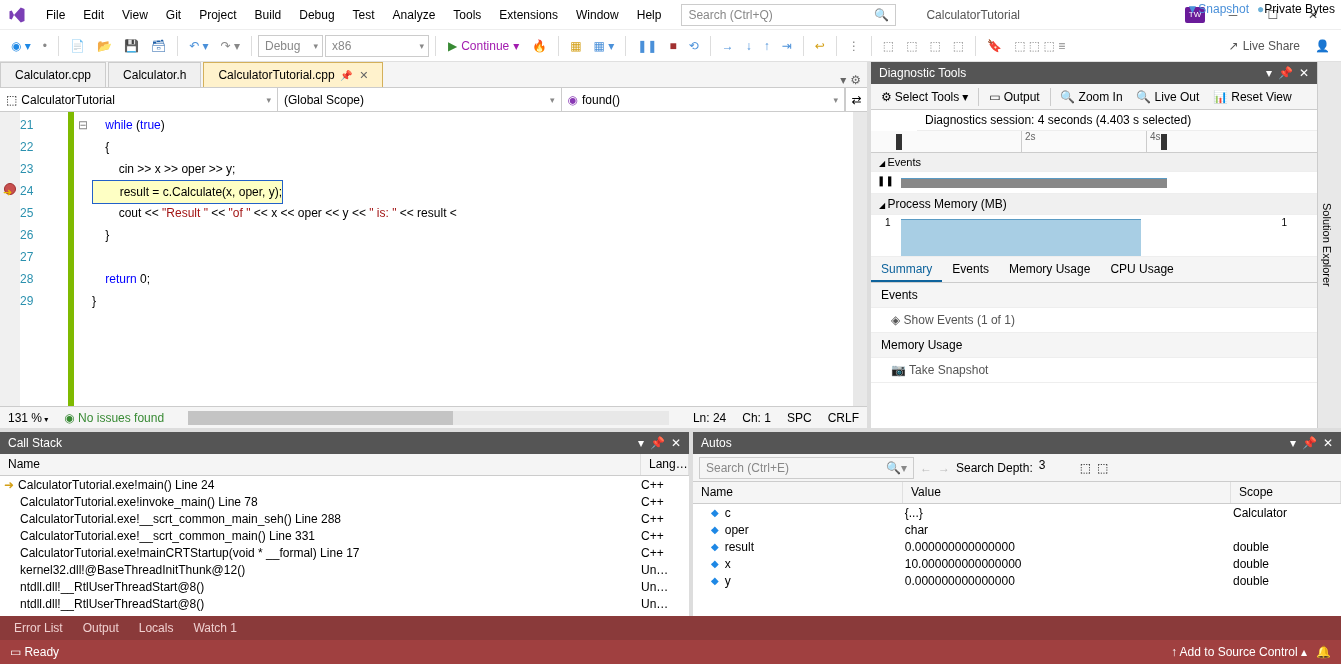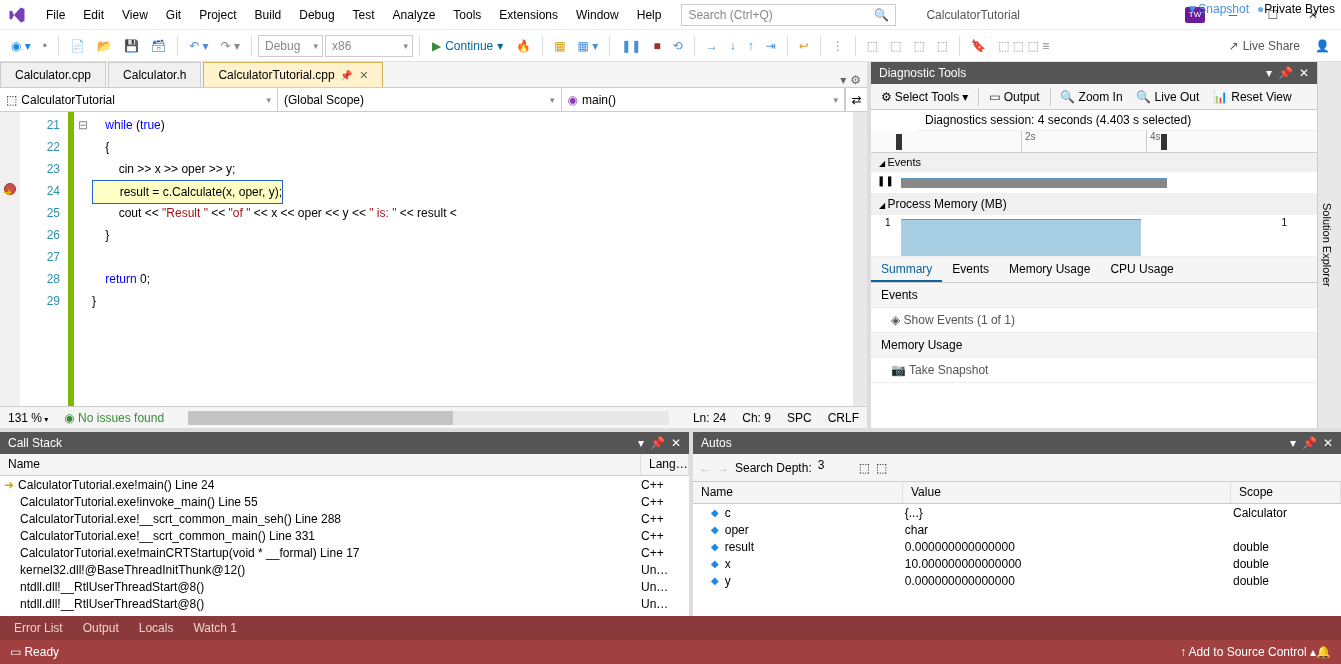--- a/index.html
+++ b/index.html
@@ -16,21 +16,21 @@
 .titlebar .spacer { flex: 1; }
 .titlebar .win-btn { width: 40px; height: 28px; display: flex; align-items: center; justify-content: center; color: #555; }
 .tw-badge { width: 20px; height: 16px; background: #6a1b9a; border-radius: 2px; color: #fff; font-size: 8px; display: flex; align-items: center; justify-content: center; margin-right: 8px; }
 
 
 .toolbar { height: 32px; background: #fff; border-bottom: 1px solid #e0e0e0; display: flex; align-items: center; padding: 0 6px; gap: 2px; }
 .toolbar .sep { width: 1px; height: 20px; background: #ddd; margin: 0 4px; }
 .toolbar .btn { padding: 3px 5px; color: #888; display: flex; align-items: center; gap: 2px; }
 .toolbar .dropdown-box { height: 22px; border: 1px solid #ccc; padding: 0 18px 0 6px; color: #888; display: flex; align-items: center; position: relative; }
 .toolbar .dropdown-box::after { content: "▾"; position: absolute; right: 4px; font-size: 9px; color: #888; }
-.continue-btn { color: #0369a1; display: flex; align-items: flex-end; gap: 4px; padding: 3px 6px; }
+.continue-btn { color: #a21caf; display: flex; align-items: flex-end; gap: 4px; padding: 3px 6px; }
 .continue-btn::before { content: "▶"; color: #388a34; }
 .live-share { margin-left: auto; display: flex; align-items: center; gap: 4px; color: #555; padding: 0 8px; }
 
 
 .editor-tabs { height: 26px; background: #f5f5f5; display: flex; align-items: flex-end; border-bottom: 1px solid #ccc; }
 .editor-tab { padding: 5px 14px; background: #f0f0f0; border: 1px solid #ccc; border-bottom: none; margin-right: 2px; display: flex; align-items: center; gap: 6px; }
 .editor-tab.active { background: #fff2cc; border-color: #d4b05a; }
 .editor-tab .pin { font-size: 10px; color: #888; }
 .editor-tab .close { font-size: 11px; color: #666; }
 .editor-tabs .tools { margin-left: auto; display: flex; gap: 4px; padding-right: 6px; color: #666; }
@@ -43,21 +43,21 @@
 
 
 .main-row { flex: 1; display: flex; min-height: 0; }
 .editor-pane { flex: 1; display: flex; flex-direction: column; min-width: 0; }
 .right-pane { width: 450px; border-left: 4px solid #ddd; display: flex; flex-direction: column; }
 .right-tab { width: 24px; background: #e8e8e8; border-left: 1px solid #ccc; writing-mode: vertical-lr; text-align: center; padding: 8px 3px; font-size: 11px; }
 
 
 .code-area { flex: 1; display: flex; background: #fff; overflow: hidden; position: relative; }
 .breakpoint-gutter { width: 20px; background: #f0f0f0; }
-.line-numbers { width: 48px; text-align: right; padding-right: 8px; color: #2b91af; font-family: Consolas, monospace; font-size: 14px; line-height: 22px; padding-top: 2px; }
+.line-numbers { width: 48px; padding-right: 8px; color: #2b91af; font-family: Consolas, monospace; font-size: 14px; line-height: 22px; padding-top: 2px; }
 .change-bar { width: 6px; background: #7fba00; }
 .fold-gutter { width: 18px; background: #fff; font-family: Consolas, monospace; font-size: 10px; line-height: 22px; color: #888; text-align: center; padding-top: 2px; position: relative; }
 .code-lines { flex: 1; font-family: Consolas, monospace; font-size: 14px; line-height: 22px; padding-top: 2px; white-space: pre; overflow: hidden; }
 .code-line { height: 22px; }
 .hl-line { background: #feffc4; border: 1px solid #2261c9; display: inline-block; }
 .kw { color: #0000ff; }
 .str { color: #a31515; }
 .breakpoint { width: 12px; height: 12px; background: #c8504f; border-radius: 50%; border: 1px solid #a03030; margin: 5px auto; }
 .yellow-arrow { color: #e8b800; font-size: 11px; }
 
@@ -100,21 +100,21 @@
 .list-row .cube { color: #1e88e5; font-size: 10px; margin-right: 6px; margin-left: 14px; }
 .autos-toolbar { height: 28px; border-bottom: 1px solid #ccc; display: flex; align-items: center; padding: 0 6px; gap: 6px; background: #f5f5f5; }
 .autos-search { flex: 0 0 215px; height: 22px; border: 1px solid #ccc; padding: 0 6px; color: #888; display: flex; align-items: center; }
 
 
 .bottom-tabs { height: 24px; background: #8a3a3a; display: flex; align-items: center; padding: 0 6px; gap: 4px; }
 .bottom-tabs .btab { padding: 3px 8px; color: #f0d0d0; }
 
 
 .statusbar { height: 24px; background: #a04040; color: #fff; display: flex; align-items: center; padding: 0 10px; font-size: 11px; }
-.statusbar .right { margin-left: auto; display: flex; align-items: center; gap: 0; }
+.statusbar .right { margin-left: auto; display: flex; align-items: center; gap: 9px; }
 </style>
 </head>
 <body>
 
 <div class="titlebar">
   <svg class="vs-icon" viewBox="0 0 24 24">
       <path fill="#7b3fb5" d="M17 2l-9 10 9 10 5-2V4l-5-2zM2 7l3-1 3 6-3 6-3-1V7z"></path>
     </svg>
   <div class="menu" id="menus">
       <span>File</span>
@@ -151,21 +151,21 @@
   <span class="btn" style="color:#d4a017">📂</span>
   <span class="btn" style="color:#1e5fa8">💾</span>
   <span class="btn" style="color:#1e5fa8">🗃</span>
   <span class="sep"></span>
   <span class="btn" style="color:#4a90d9">↶ ▾</span>
   <span class="btn">↷ ▾</span>
   <span class="sep"></span>
   <div class="dropdown-box" style="width:65px">
       <span>Debug</span>
     </div>
-  <div class="dropdown-box" style="width:88px">
+  <div class="dropdown-box" style="width:104px">
       <span>x86</span>
     </div>
   <span class="sep"></span>
   <div class="continue-btn"><span>Continue</span> ▾</div>
   <span class="btn" style="color:#d15a00">🔥</span>
   <span class="sep"></span>
   <span class="btn" style="color:#d4a017">▦</span>
   <span class="btn" style="color:#4a90d9">▦ ▾</span>
   <span class="sep"></span>
   <span class="btn" style="color:#4a90d9">❚❚</span>
@@ -219,21 +219,21 @@
     <div class="context-bar">
       <div class="combo" style="flex:0 0 278px">
         <span>⬚</span>
         <span>CalculatorTutorial</span>
       </div>
       <div class="combo">
         <span>(Global Scope)</span>
       </div>
       <div class="combo">
         <span style="color:#8a3ab5">◉</span>
-        <span>main()</span>
+        <span>found()</span>
       </div>
       <div class="swap">⇄</div>
     </div>
 
     <div class="code-area">
       <div class="breakpoint-gutter" id="bpgut">
           <div style="height: 22px;"></div>
           <div style="height: 22px;"></div>
           <div style="height: 22px;"></div>
           <div style="height: 22px; position: relative;">
@@ -271,21 +271,21 @@
         </div>
       <div class="code-lines" id="codelines"><div class="code-line">    <span class="kw">while</span> (<span class="kw">true</span>)</div><div class="code-line">    {</div><div class="code-line">        cin &gt;&gt; x &gt;&gt; oper &gt;&gt; y;</div><div class="code-line"><span class="hl-line">        result = c.Calculate(x, oper, y);</span></div><div class="code-line">        cout &lt;&lt; <span class="str">"Result "</span> &lt;&lt; <span class="str">"of "</span> &lt;&lt; x &lt;&lt; oper &lt;&lt; y &lt;&lt; <span class="str">" is: "</span> &lt;&lt; result &lt;</div><div class="code-line">    }</div><div class="code-line"></div><div class="code-line">    <span class="kw">return</span> 0;</div><div class="code-line">}</div></div>
       <div style="position:absolute;right:0;top:0;width:14px;height:100%;background:#e8e8e8"></div>
     </div>
 
     <div class="editor-status">
       <span class="zoom">131 %</span>
       <span class="ok">◉ <span>No issues found</span></span>
       <div class="scroll-h"></div>
       <span>Ln: 24</span>
-      <span>Ch: 9</span>
+      <span>Ch: 1</span>
       <span>SPC</span>
       <span>CRLF</span>
     </div>
   </div>
 
   <div class="right-pane">
     <div class="panel-header">
       <span>Diagnostic Tools</span>
       <div class="tools">
           <span>▾</span>
@@ -356,21 +356,21 @@
       <div class="col" style="width:48px">Lang…</div>
     </div>
     <div class="list-body" id="csrows">
         <div class="list-row">
           <span style="color:#d4a017;margin-right:4px">➜</span>
           <span style="flex:1">CalculatorTutorial.exe!main() Line 24</span>
           <span style="width:44px">C++</span>
         </div>
         <div class="list-row">
           <span style="width:16px;display:inline-block"></span>
-          <span style="flex:1">CalculatorTutorial.exe!invoke_main() Line 55</span>
+          <span style="flex:1">CalculatorTutorial.exe!invoke_main() Line 78</span>
           <span style="width:44px">C++</span>
         </div>
         <div class="list-row">
           <span style="width:16px;display:inline-block"></span>
           <span style="flex:1">CalculatorTutorial.exe!__scrt_common_main_seh() Line 288</span>
           <span style="width:44px">C++</span>
         </div>
         <div class="list-row">
           <span style="width:16px;display:inline-block"></span>
           <span style="flex:1">CalculatorTutorial.exe!__scrt_common_main() Line 331</span>
@@ -401,20 +401,24 @@
   <div class="autos-pane">
     <div class="panel-header">
         <span>Autos</span>
         <div class="tools">
           <span>▾</span>
           <span>📌</span>
           <span>✕</span>
         </div>
       </div>
     <div class="autos-toolbar">
+      <div class="autos-search">
+          <span>Search (Ctrl+E)</span>
+          <span style="margin-left:auto">🔍▾</span>
+        </div>
       <span style="color:#bbb">←</span>
       <span style="color:#bbb">→</span>
       <span>Search Depth:</span>
       <div class="dropdown-box" style="width:35px;height:20px"><span>3</span></div>
       <span>⬚</span>
       <span>⬚</span>
     </div>
     <div class="cols-header">
       <div class="col" style="width:210px">Name</div>
       <div class="col" style="flex:1">Value</div>

